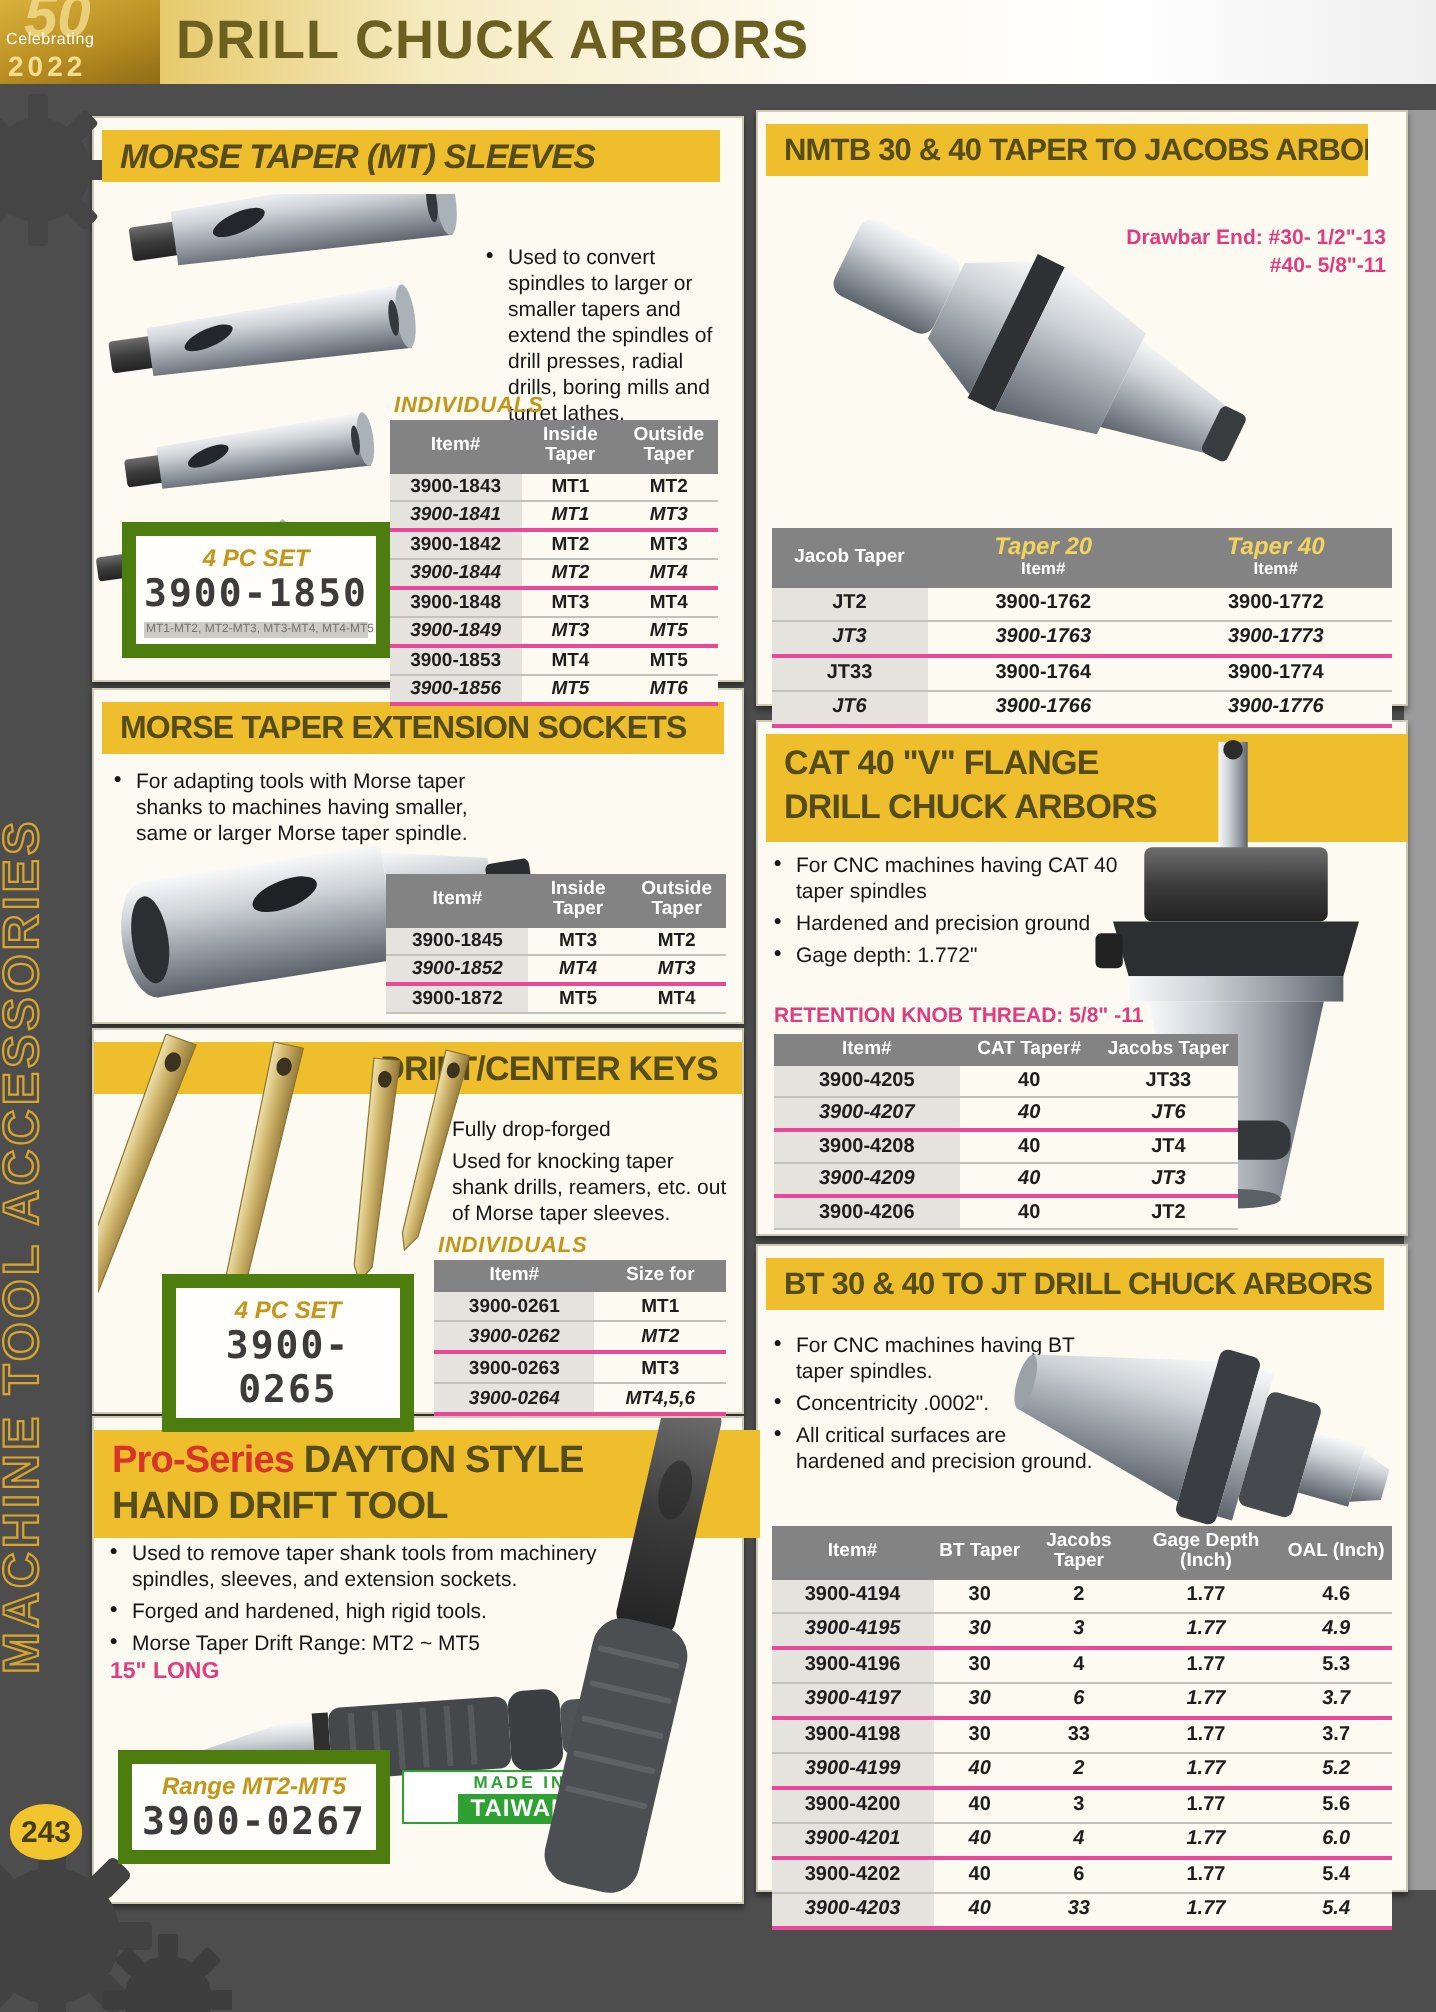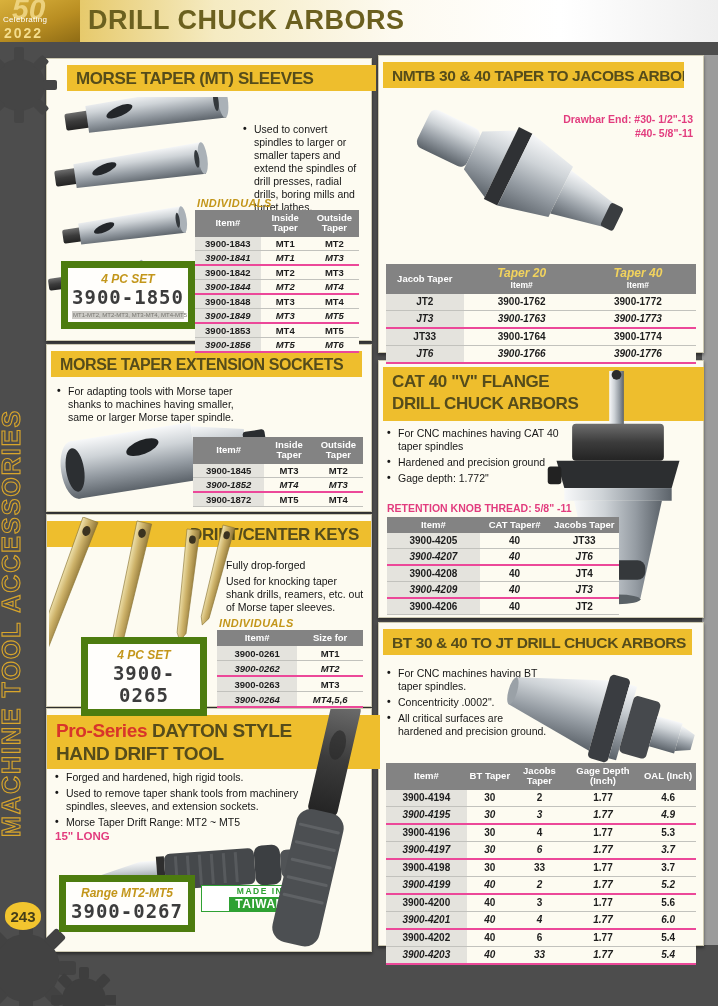--- a/index.html
+++ b/index.html
@@ -141,21 +141,21 @@
       <div class="logo-year">2022</div>
     </div>
     <div class="page-title">DRILL CHUCK ARBORS</div>
   </div>
 
   <div class="right-strip"></div>
   <div class="sidebar-text">MACHINE TOOL ACCESSORIES</div>
   <div class="page-badge">243</div>
 
   <section class="card" style="left:46px;top:58px;width:324px;height:281px;">
-    <div class="band band-one" style="left:20px;top:6px;width:300px;">MORSE TAPER (MT) SLEEVES</div>
+    <div class="band band-one" style="left:4px;top:6px;width:300px;font-style:italic;">MORSE TAPER (MT) SLEEVES</div>
     <svg class="art" style="left:0px;top:38px;" width="200" height="238" viewBox="0 0 200 238">
       <g transform="translate(16,8) rotate(-8)">
         <rect x="0" y="9" width="24" height="17" rx="2" fill="url(#gDark)"></rect>
         <polygon points="22,4 160,0 160,35 22,31" fill="url(#gSteel)"></polygon>
         <ellipse cx="159" cy="17.5" rx="5" ry="17.5" fill="#aab1b7"></ellipse>
         <ellipse cx="152" cy="17.5" rx="2.6" ry="10" fill="#33383c"></ellipse>
         <ellipse cx="55" cy="14" rx="14" ry="5" fill="#23262a" transform="rotate(-16 55 14)"></ellipse>
       </g>
       <g transform="translate(6,66) rotate(-8)">
         <rect x="0" y="8" width="22" height="16" rx="2" fill="url(#gDark)"></rect>
@@ -570,22 +570,22 @@
         <ellipse cx="51" cy="34" rx="8" ry="15" fill="#2a2a2a" opacity=".65"></ellipse>
         <rect x="28" y="102" width="48" height="136" rx="15" fill="#4c4f52"></rect>
         <rect x="31" y="118" width="42" height="3" rx="1.5" fill="#5f6265"></rect>
         <rect x="31" y="136" width="42" height="3" rx="1.5" fill="#5f6265"></rect>
         <rect x="31" y="154" width="42" height="3" rx="1.5" fill="#5f6265"></rect>
         <rect x="31" y="172" width="42" height="3" rx="1.5" fill="#5f6265"></rect>
         <rect x="31" y="190" width="42" height="3" rx="1.5" fill="#5f6265"></rect>
       </g>
     </svg>
     <ul class="bullets" style="left:8px;top:62px;width:252px;">
+        <li>Used to remove taper shank tools from machinery spindles, sleeves, and extension sockets.</li>
         <li>Forged and hardened, high rigid tools.</li>
-        <li>Used to remove taper shank tools from machinery spindles, sleeves, and extension sockets.</li>
         <li>Morse Taper Drift Range: MT2 ~ MT5</li>
       </ul>
     <div class="pink-note" style="left:8px;top:120px;font-size:11.5px;">15" LONG</div>
     <svg class="art" style="left:24px;top:132px;" width="250" height="62" viewBox="0 0 250 60">
       <g transform="rotate(-4 125 30)">
         <polygon points="2,34 70,16 86,16 86,40 8,42" fill="url(#gSteel)"></polygon>
         <rect x="86" y="12" width="8" height="32" fill="#2e2e2e"></rect>
         <rect x="94" y="10" width="90" height="36" rx="6" fill="#45484b"></rect>
         <rect x="104" y="13" width="3" height="30" fill="#575a5d"></rect>
           <rect x="116" y="13" width="3" height="30" fill="#575a5d"></rect>

